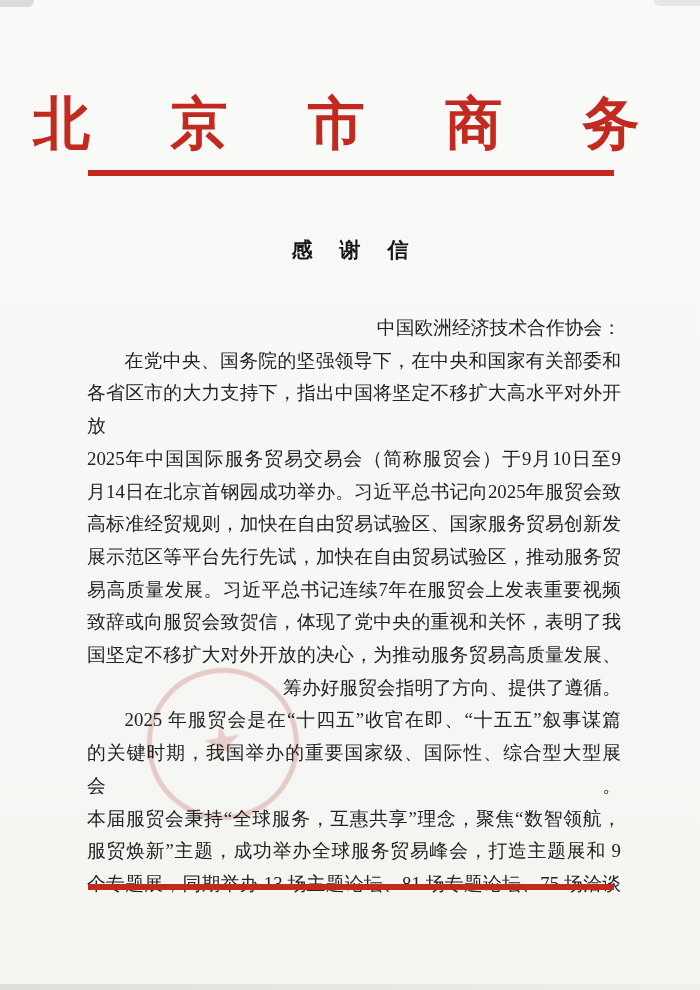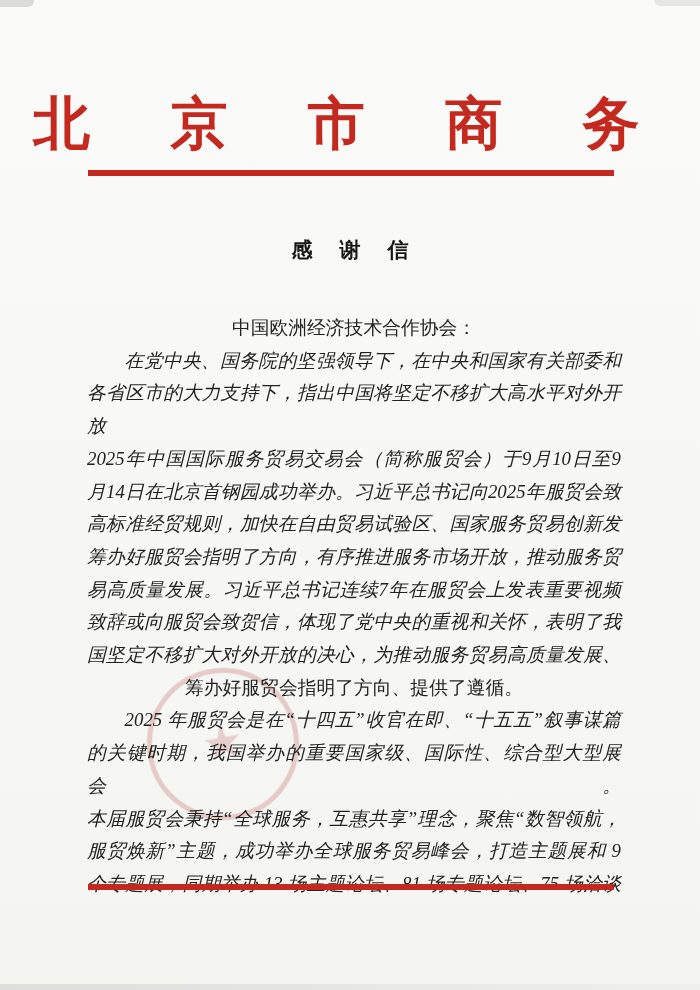--- a/index.html
+++ b/index.html
@@ -46,27 +46,26 @@
   }
 
   .letter-body {
     position: absolute; top: 312px; left: 87px; width: 534px;
     font-size: 18.8px;
     color: #222;
   }
   .line {
     line-height: 32.7px;
     min-height: 32.7px;
-    text-align: center;
+    text-align: right;
   }
   .line.fill {
     text-align: justify;
     text-align-last: justify;
     text-justify: inter-character;
-    font-style: italic;
   }
   .line.indent { text-indent: 2em; }
 
   
   .seal {
     position: absolute; left: 147px; top: 668px;
     width: 152px; height: 152px;
     opacity: .34;
     mix-blend-mode: multiply;
     filter: blur(.7px);
@@ -100,21 +99,21 @@
 
   <h2 class="letter-title">感 谢 信</h2>
 
   <main class="letter-body">
       <div class="line">中国欧洲经济技术合作协会：</div>
       <div class="line fill indent">在党中央、国务院的坚强领导下，在中央和国家有关部委和</div>
       <div class="line fill">各省区市的大力支持下，指出中国将坚定不移扩大高水平对外开放</div>
       <div class="line fill">2025年中国国际服务贸易交易会（简称服贸会）于9月10日至9</div>
       <div class="line fill">月14日在北京首钢园成功举办。习近平总书记向2025年服贸会致</div>
       <div class="line fill">高标准经贸规则，加快在自由贸易试验区、国家服务贸易创新发</div>
-      <div class="line fill">筹办好服贸会指明了方向，有序推进服务市场开放，推动服务贸</div>
+      <div class="line fill">展示范区等平台先行先试，加快在自由贸易试验区，推动服务贸</div>
       <div class="line fill">易高质量发展。习近平总书记连续7年在服贸会上发表重要视频</div>
       <div class="line fill">致辞或向服贸会致贺信，体现了党中央的重视和关怀，表明了我</div>
       <div class="line fill">国坚定不移扩大对外开放的决心，为推动服务贸易高质量发展、</div>
       <div class="line">筹办好服贸会指明了方向、提供了遵循。</div>
       <div class="line fill indent">2025 年服贸会是在“十四五”收官在即、“十五五”叙事谋篇</div>
       <div class="line fill">的关键时期，我国举办的重要国家级、国际性、综合型大型展会。</div>
       <div class="line fill">本届服贸会秉持“全球服务，互惠共享”理念，聚焦“数智领航，</div>
       <div class="line fill">服贸焕新”主题，成功举办全球服务贸易峰会，打造主题展和 9</div>
       <div class="line fill">个专题展，同期举办 13 场主题论坛、81 场专题论坛、75 场洽谈</div>
     </main>

